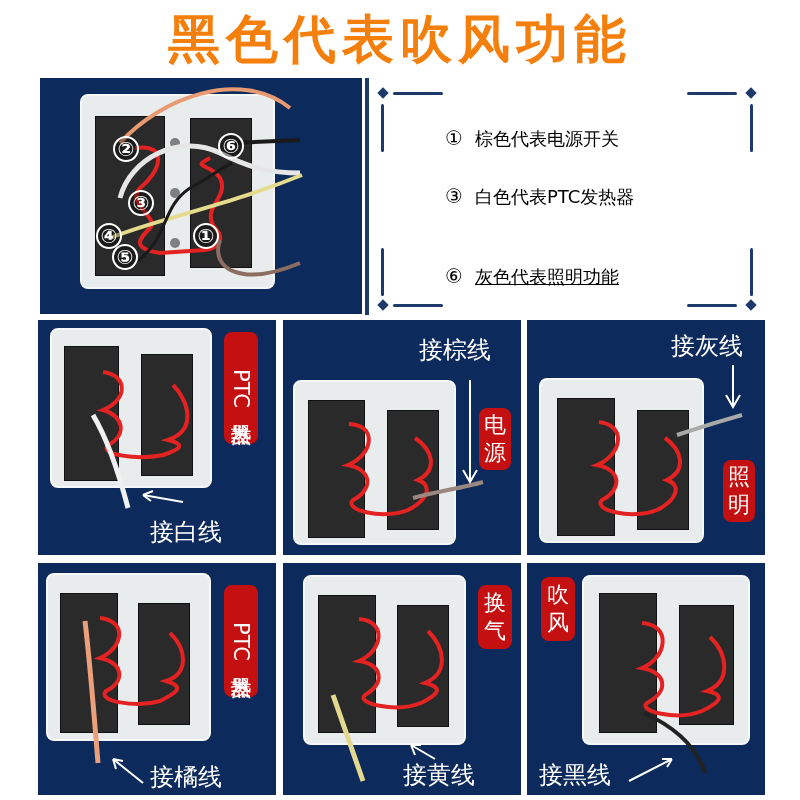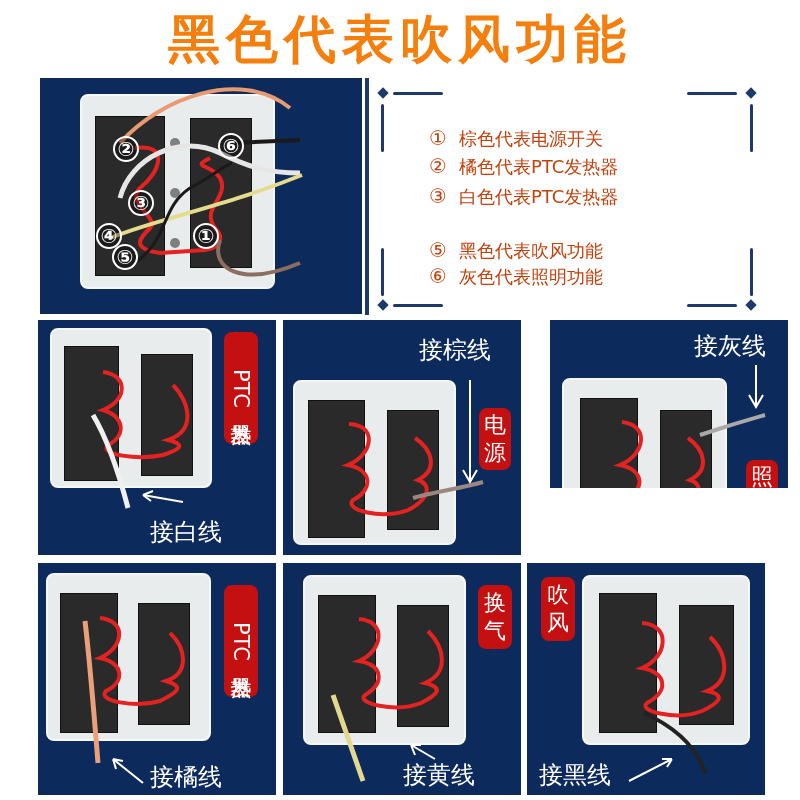--- a/index.html
+++ b/index.html
@@ -10,21 +10,21 @@
   .module { position: absolute; background: #2a2a2a; border: 1px solid #111; }
   .rail-dot { position: absolute; width: 10px; height: 10px; border-radius: 50%; background: #7c8080; }
   svg.wires { position: absolute; left: 0; top: 0; pointer-events: none; }
   .badge { position: absolute; background: #c41010; color: #fff; border-radius: 8px; font-size: 22px; line-height: 28px; text-align: center; display: flex; flex-direction: column; align-items: center; justify-content: center; }
   .ptc { writing-mode: vertical-rl; font-size: 21px; letter-spacing: 0px; padding: 6px 0; }
   .label { position: absolute; color: #ffffff; font-size: 24px; white-space: nowrap; }
   .num { position: absolute; width: 26px; height: 26px; border: 2px solid #fff; border-radius: 50%; color: #fff; font-size: 20px; line-height: 22px; text-align: center; font-weight: bold; background: rgba(0,0,0,0.35); }
   .legend { position: absolute; left: 365px; top: 78px; width: 400px; height: 237px; background: #ffffff; }
   .legend .frame-l { position: absolute; left: 0; top: 0; width: 4px; height: 237px; background: #1d3a6a; }
   .legend-title { position: absolute; left: 140px; top: 12px; font-size: 22px; font-weight: bold; color: #1a1a1a; }
-  .legend-item { position: absolute; left: 64px; font-size: 18px; color: #c2410c; white-space: nowrap; }
+  .legend-item { position: absolute; left: 80px; font-size: 18px; color: #000000; white-space: nowrap; }
   .legend-item .mark { display: inline-block; width: 30px; font-size: 20px; }
   .orn-h { position: absolute; height: 3px; background: #1d3a6a; border-radius: 2px; }
   .orn-v { position: absolute; width: 3px; background: #1d3a6a; border-radius: 2px; }
   .diamond { position: absolute; width: 8px; height: 8px; background: #1d3a6a; transform: rotate(45deg); }
 </style>
 </head>
 <body>
 
 <div class="title">黑色代表吹风功能</div>
 
@@ -61,24 +61,22 @@
   <div class="orn-h" style="left:322px; top:14px; width:50px;"></div>
   <div class="orn-v" style="left:385px; top:26px; height:48px;"></div>
   <div class="diamond" style="left:14px; top:223px;"></div>
   <div class="orn-h" style="left:28px; top:226px; width:50px;"></div>
   <div class="orn-v" style="left:16px; top:170px; height:48px;"></div>
   <div class="diamond" style="left:382px; top:223px;"></div>
   <div class="orn-h" style="left:322px; top:226px; width:50px;"></div>
   <div class="orn-v" style="left:385px; top:170px; height:48px;"></div>
 
   <div class="legend-item" style="top:48px;"><span class="mark">①</span><span>棕色代表电源开关</span></div>
-  <div class="legend-item" style="top:76px;"><span class="mark">②</span><span>橘色代表PTC发热器</span></div>
   <div class="legend-item" style="top:106px;"><span class="mark">③</span><span>白色代表PTC发热器</span></div>
-  <div class="legend-item" style="top:160px;"><span class="mark">⑤</span><span>黑色代表吹风功能</span></div>
-  <div class="legend-item" style="top:186px;"><span class="mark">⑥</span><span>灰色代表照明功能</span></div>
+  <div class="legend-item" style="top:186px;text-decoration:underline;"><span class="mark">⑥</span><span>灰色代表照明功能</span></div>
 </div>
 
 <div class="panel" style="left:38px; top:320px; width:238px; height:235px;">
   <div class="plate" style="left:12px; top:8px; width:162px; height:160px;"></div>
   <div class="module" style="left:26px; top:26px; width:55px; height:135px;"></div>
   <div class="module" style="left:103px; top:34px; width:52px; height:122px;"></div>
   <svg class="wires" width="238" height="235">
     <path d="M65 52 C 90 55, 90 80, 65 90 C 85 95, 90 115, 70 125 C 60 135, 100 140, 125 135 C 140 130, 150 125, 130 120 C 160 110, 150 80, 135 65" stroke="#e52222" stroke-width="4" fill="none"></path>
     <path d="M55 95 C 70 120, 80 150, 90 188" stroke="#f0f0f0" stroke-width="5" fill="none"></path>
     <path d="M145 182 L 105 175" stroke="#ffffff" stroke-width="2" fill="none"></path>
@@ -97,21 +95,21 @@
     <path d="M66 104 C 95 105, 90 135, 65 145 C 90 150, 90 170, 70 180 C 60 190, 100 200, 125 190 C 145 180, 150 165, 135 160 C 155 150, 150 130, 132 118" stroke="#e52222" stroke-width="4" fill="none"></path>
     <path d="M130 178 C 150 172, 180 168, 200 162" stroke="#9a8880" stroke-width="4" fill="none"></path>
     <path d="M187 60 L 187 160 M 180 150 L 187 162 L 194 150" stroke="#ffffff" stroke-width="2" fill="none"></path>
   </svg>
   <div class="badge" style="left:196px; top:88px; width:32px; height:62px;">
     <span>电</span>
     <span>源</span>
   </div>
 </div>
 
-<div class="panel" style="left:550px; top:320px; width:238px; height:168px;">
+<div class="panel" style="left:527px; top:320px; width:238px; height:235px;">
   <div class="label" style="left:144px; top:10px;">接灰线</div>
   <div class="plate" style="left:12px; top:58px; width:165px; height:165px;"></div>
   <div class="module" style="left:30px; top:78px; width:58px; height:138px;"></div>
   <div class="module" style="left:110px; top:90px; width:52px; height:120px;"></div>
   <svg class="wires" width="238" height="235">
     <path d="M72 102 C 100 105, 95 135, 70 145 C 95 150, 95 170, 75 180 C 65 190, 105 200, 130 190 C 150 180, 155 165, 140 160 C 160 150, 155 130, 138 118" stroke="#e52222" stroke-width="4" fill="none"></path>
     <path d="M150 115 C 165 110, 190 102, 215 95" stroke="#a9a9a9" stroke-width="4" fill="none"></path>
     <path d="M206 45 L 206 85 M 199 75 L 206 87 L 213 75" stroke="#ffffff" stroke-width="2" fill="none"></path>
   </svg>
   <div class="badge" style="left:196px; top:140px; width:32px; height:62px;">

